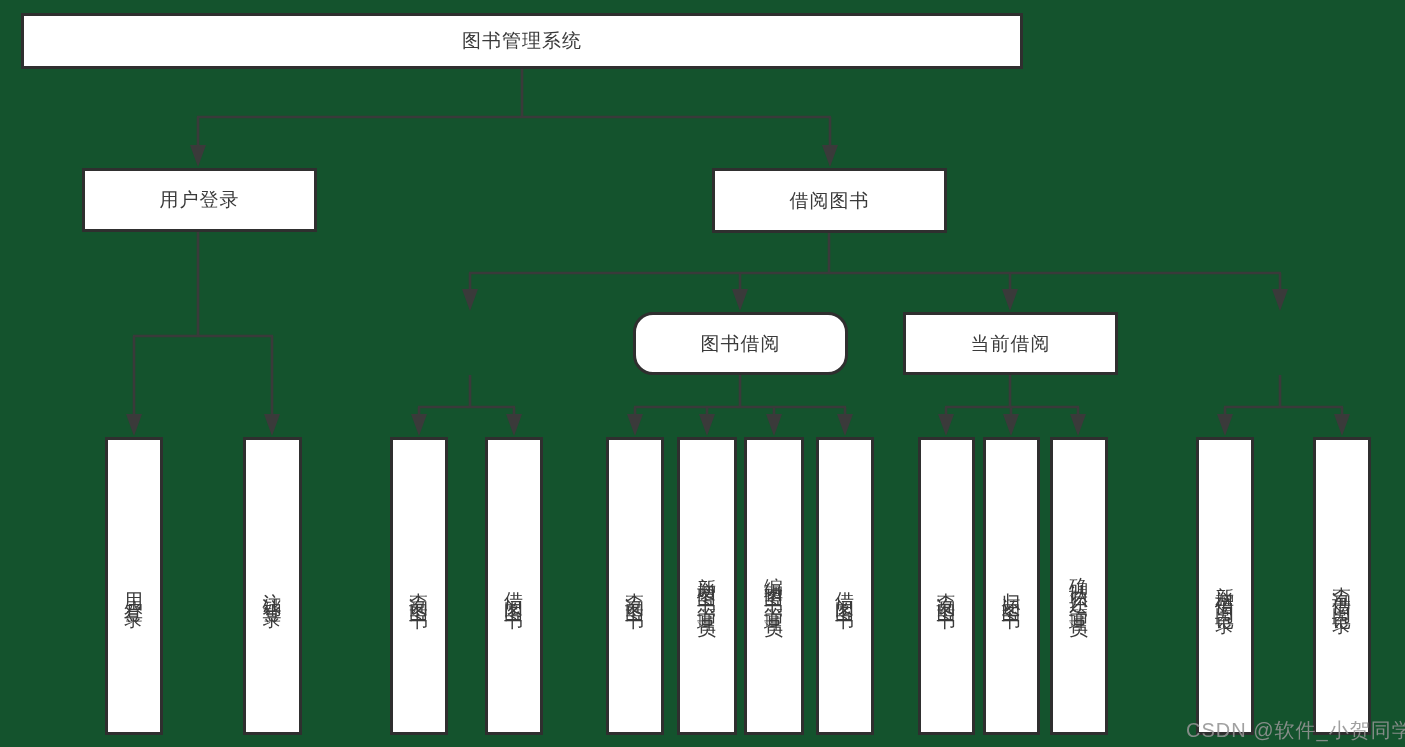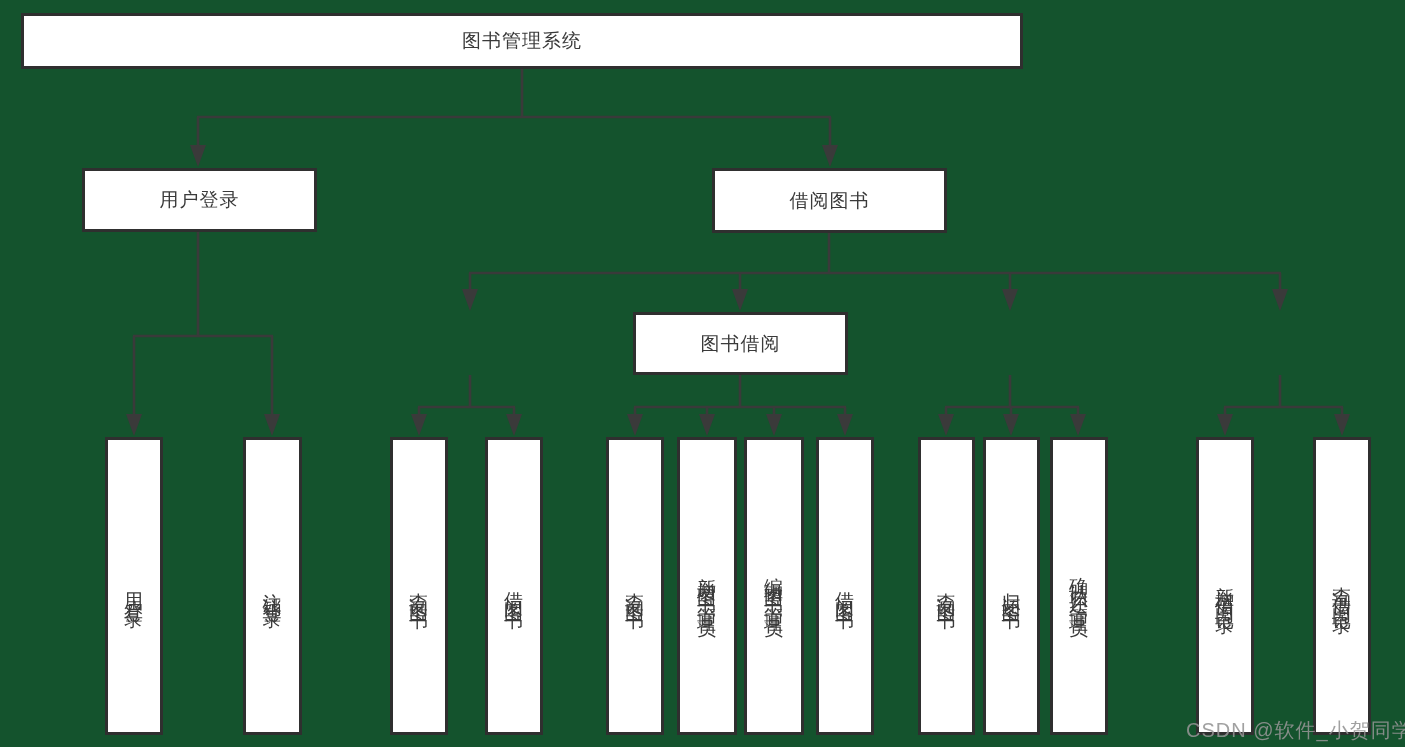--- a/index.html
+++ b/index.html
@@ -82,21 +82,22 @@
 
     <path d="M1280 375 V408 M1224 407 H1343 M1225 407 V417 M1342 407 V417" stroke="#3a3a3a" stroke-width="2.6" fill="none"></path>
     <path d="M1217 414 L1233 414 L1225 436 Z M1334 414 L1350 414 L1342 436 Z" fill="#3a3a3a"></path>
   </svg>
 
   <div class="node" style="left:21px; top:13px; width:1002px; height:56px;">图书管理系统</div>
 
   <div class="node" style="left:82px; top:168px; width:235px; height:64px;">用户登录</div>
   <div class="node" style="left:712px; top:168px; width:235px; height:65px;">借阅图书</div>
 
-  <div class="node" style="left:633px; top:312px; width:215px; height:63px;">图书借阅</div>
+  <div class="node" style="left:633px; top:312px; width:215px; height:63px;border-radius:20px;">图书借阅</div>
+  <div class="node" style="left:903px; top:312px; width:215px; height:63px;">当前借阅</div>
 
   <div class="node vnode" style="left:105px; top:437px; width:58px; height:298px;">用户登录</div>
   <div class="node vnode" style="left:243px; top:437px; width:59px; height:298px;">注销登录</div>
 
   <div class="node vnode" style="left:390px; top:437px; width:58px; height:298px;">查询图书</div>
   <div class="node vnode" style="left:485px; top:437px; width:58px; height:298px;">借阅图书</div>
 
   <div class="node vnode" style="left:606px; top:437px; width:58px; height:298px;">查询图书</div>
   <div class="node vnode" style="left:677px; top:437px; width:60px; height:298px;">新增图书（管理员）</div>
   <div class="node vnode" style="left:744px; top:437px; width:60px; height:298px;">编辑图书（管理员）</div>

